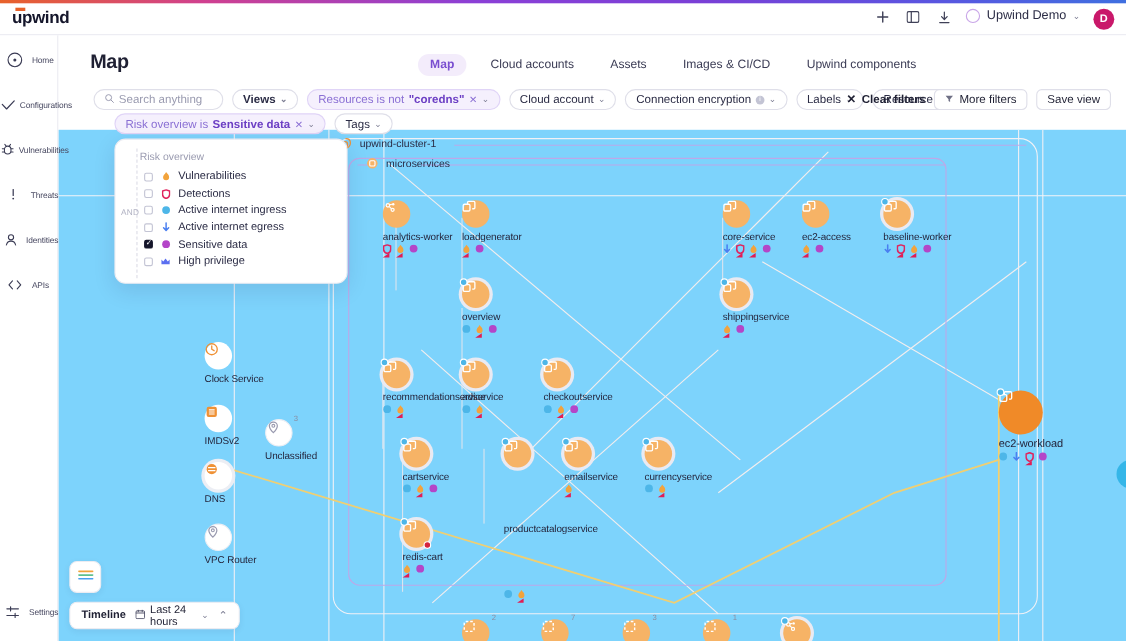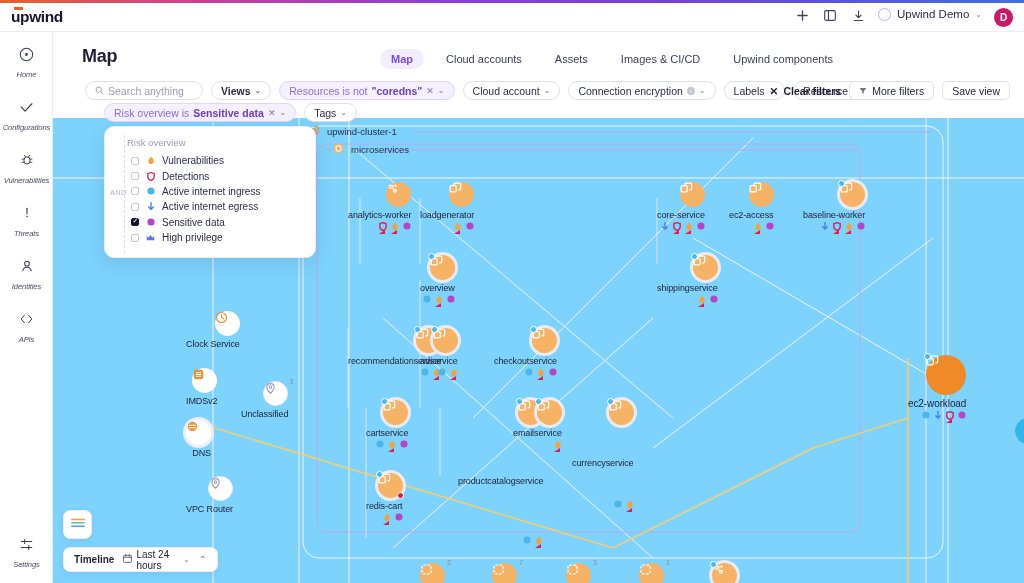--- a/index.html
+++ b/index.html
@@ -33,21 +33,21 @@
   .tenant { display:flex; align-items:center; gap:6px; font-size:11.5px; color:#2b2c45; cursor:pointer; }
   .tenant-dot { width:13px; height:13px; border-radius:50%; border:1.6px solid #c9a6e8; }
   .avatar { width:19px; height:19px; border-radius:50%; background:#c9186a; color:#fff; font-size:10px;
             display:flex; align-items:center; justify-content:center; font-weight:600; cursor:pointer; }
 
   
   #sidebar {
     position: absolute; top: 32px; left: 0; width: 53px; height: 551px;
     background: #fff; border-right: 1px solid #ececf2; z-index: 35;
   }
-  .side-item { width:53px; padding: 9px 0 6px; display:flex; flex-direction:column; align-items:center; gap:3px; cursor:pointer;font-style:italic; }
+  .side-item { width:53px; padding: 9px 0 6px; display:flex; align-items:center; gap:3px; cursor:pointer; }
   .side-ico { width:26px; height:26px; border-radius:8px; display:flex; align-items:center; justify-content:center; color:#3b3c55; }
   .side-item.active .side-ico { background:#f1ecfb; color:#7a4fd0; }
   .side-lbl { font-size:7.6px; color:#4a4b63; letter-spacing:-.1px; }
   .side-item.active .side-lbl { color:#7a4fd0; }
   #side-settings { position:absolute; bottom: 8px; left:0; }
 
   
   #page-title { position:absolute; left:82px; top:46px; font-size:18px; font-weight:700; letter-spacing:-.3px; }
   #tabs { position:absolute; left:380px; top:49px; display:flex; align-items:center; gap:11px; }
   .tab { font-size:11px; color:#3b3c55; padding:4px 11px; border-radius:11px; cursor:pointer; white-space:nowrap; }
@@ -90,21 +90,21 @@
   .dd-lbl { font-size:10px; color:#2b2c45; }
   .mini { width:9px; height:9px; flex:none; display:flex; align-items:center; justify-content:center; font-size:8px; }
 
   
   #map { position:absolute; left:53px; top:118px; width:971px; height:465px; overflow:hidden; background:#7dd3fc; z-index:5; }
   #map svg { position:absolute; left:0; top:0; }
   .cluster-label { position:absolute; display:flex; align-items:center; gap:6px; font-size:9.5px; color:#2b2c45; white-space:nowrap; }
   .cl-ico { width:12px; height:12px; border-radius:50%; display:flex; align-items:center; justify-content:center;
             font-size:8px; color:#e8963a; }
 
-  .node { position:absolute; display:flex; flex-direction:column; align-items:flex-end; cursor:pointer; }
+  .node { position:absolute; display:flex; flex-direction:column; align-items:flex-start; cursor:pointer; }
   .n-circle { width:25px; height:25px; border-radius:50%; background:#f6b366; display:flex; align-items:center;
               justify-content:center; color:#fff; position:relative; }
   .n-circle.ring { box-shadow:0 0 0 3px #e9eaf2; }
   .n-circle.big { width:40px; height:40px; background:#f08a28; }
   .n-circle.pale { background:#fff; color:#9a9bb0; box-shadow:0 0 0 0 transparent; border:1px solid #eceef4; }
   .n-circle.paleorange { background:#fff; color:#ef9135; }
   .n-label { font-size:9px; color:#24253c; margin-top:3px; white-space:nowrap; letter-spacing:-.1px; }
   .n-label.big { font-size:10px; }
   .n-badges { display:flex; align-items:flex-start; gap:4px; margin-top:2px; }
   .bdg { position:relative; width:8px; height:8px; display:flex; align-items:center; justify-content:center; font-size:8px; line-height:1; }
@@ -760,21 +760,21 @@
         <div class="n-label">emailservice</div>
         <div class="n-badges">
           <span class="bdg">
             <svg width="8" height="9" viewBox="0 0 9 10">
               <path d="M4.5 .4C5.6 2.2 7.6 3 7.6 5.8A3.1 3.1 0 0 1 1.4 5.8C1.4 3.6 3 3.2 4.5 .4z" fill="#f2a33c"></path>
             </svg>
             <span class="tri"></span>
           </span>
         </div>
       </div>
-      <div class="node" style="left: 519px; top: 282px; gap: 30px;">
+      <div class="node" style="left: 533px; top: 282px;">
         <div class="n-circle ring">
           <svg width="13" height="13" viewBox="0 0 14 14">
             <rect x="1.2" y="4" width="6.6" height="6.6" rx="1.2" fill="none" stroke="#fff" stroke-width="1.3"></rect>
             <path d="M5.4 4V2.2a1 1 0 0 1 1-1h5.2a1 1 0 0 1 1 1v5.2a1 1 0 0 1-1 1H10" fill="none" stroke="#fff" stroke-width="1.3"></path>
           </svg>
           <span class="corner-dot"></span>
         </div>
         <div class="n-label">currencyservice</div>
         <div class="n-badges">
           <span class="bdg">

